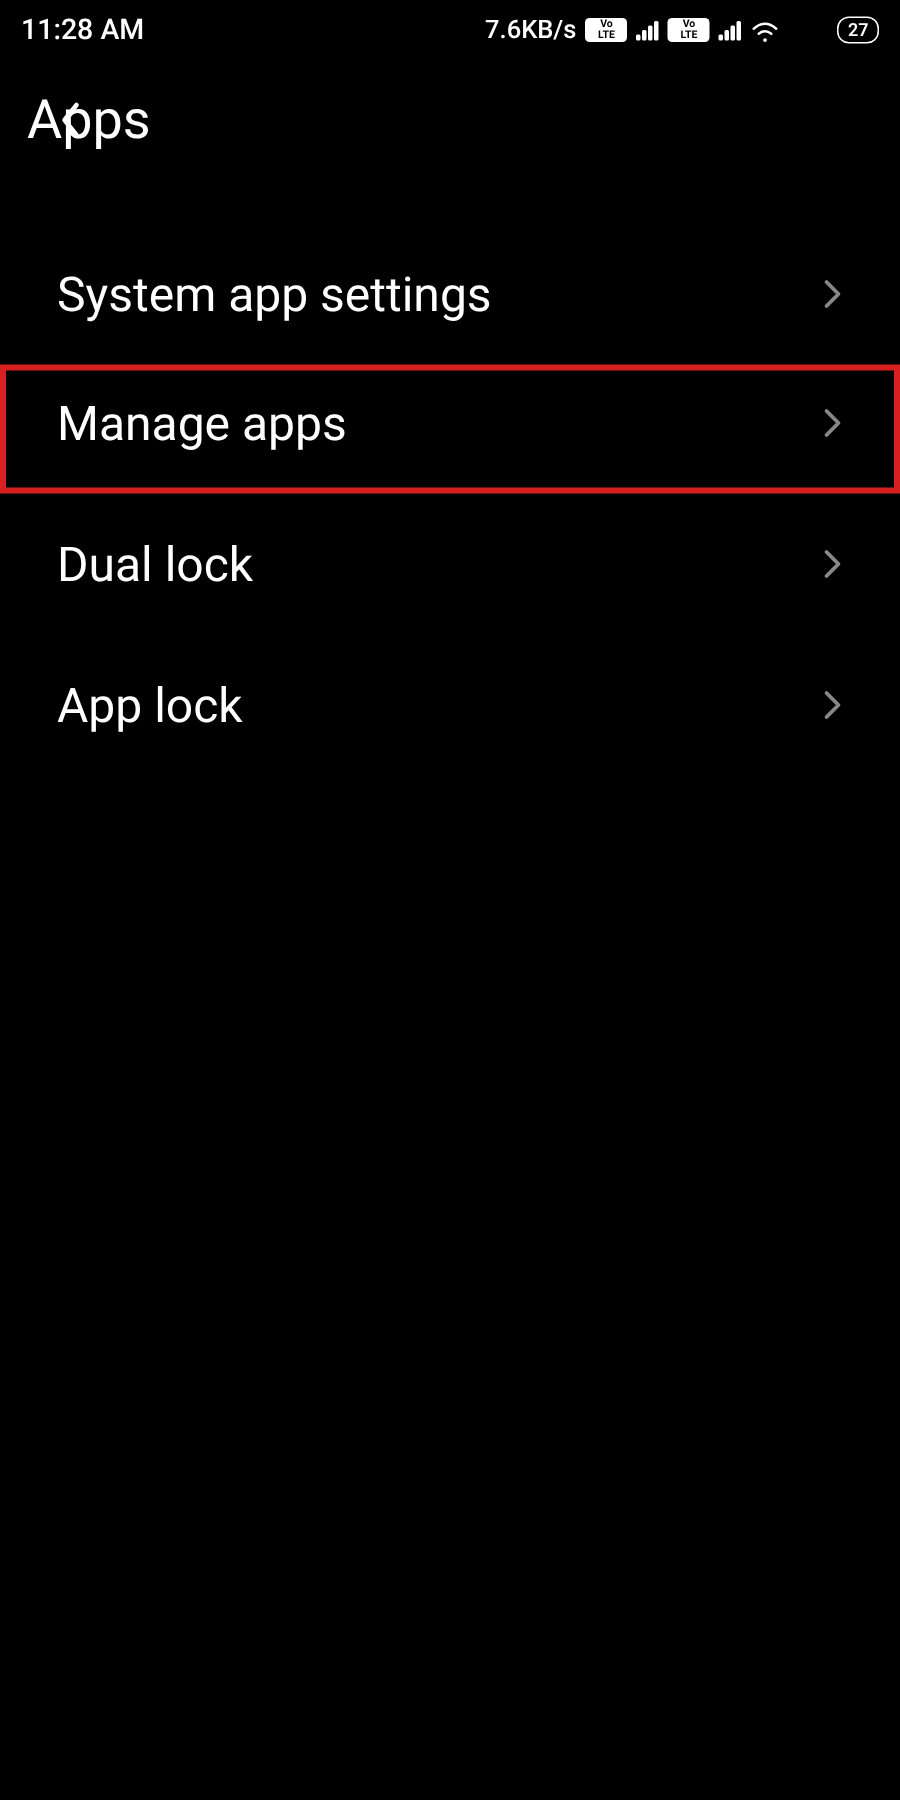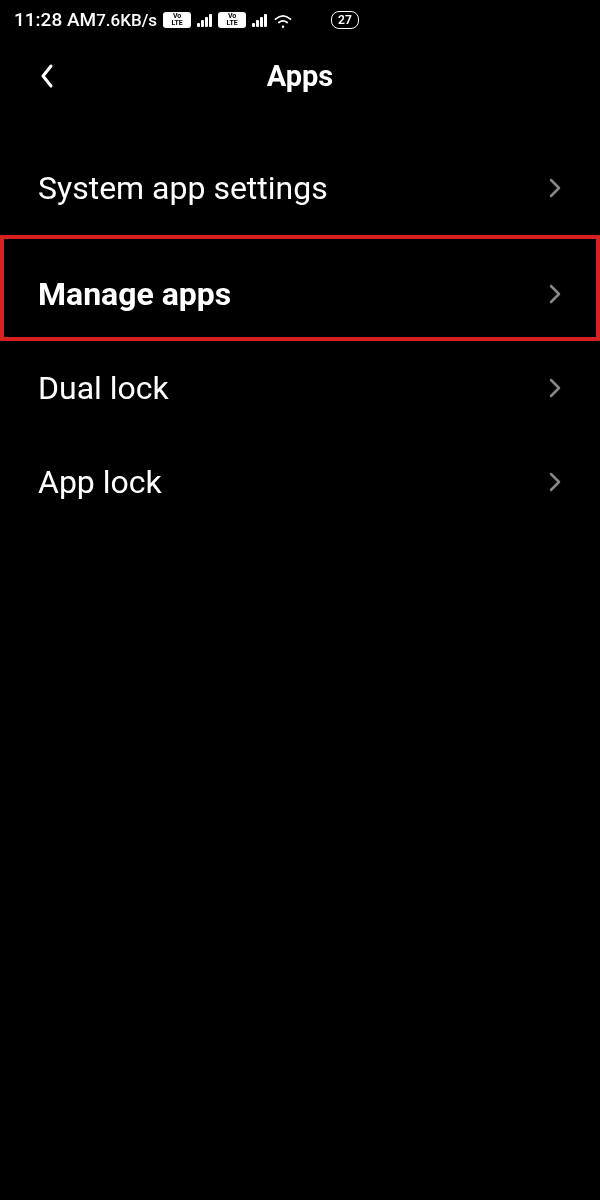--- a/index.html
+++ b/index.html
@@ -10,25 +10,26 @@
     body {
       width: 600px;
       height: 1200px;
       background: #000;
       color: #fff;
       font-family: -apple-system, Roboto, "Segoe UI", sans-serif;
       overflow: hidden;
     }
     .status-bar {
       display: flex;
-      justify-content: flex-start;
+      justify-content: space-between;
       align-items: center;
       padding: 8px 14px 6px 14px;
       font-size: 18px;
       font-weight: 500;
+      gap: 24px;
     }
     .status-left {
       font-size: 19px;
     }
     .status-right {
       display: flex;
       align-items: center;
       gap: 6px;
       font-size: 17px;
     }
@@ -87,41 +88,40 @@
       position: absolute;
       left: 32px;
       width: 30px;
       height: 30px;
       display: flex;
       align-items: center;
       justify-content: center;
     }
     .header-title {
       flex: 1;
-      text-align: center;
-      font-size: 29px;
-      font-weight: 700;
+      text-align: left;
+      font-size: 36px;
+      font-weight: 400;
     }
     .menu-list {
       padding: 24px 0 0 0;
     }
     .menu-item {
       display: flex;
       align-items: center;
       justify-content: space-between;
       padding: 28px 38px 28px 38px;
       font-size: 32px;
       font-weight: 400;
       color: #fff;
     }
     .menu-item.highlighted {
       border: 4px solid #d82020;
-      padding: 36px 34px 24px 34px;
+      padding: 16px 34px 24px 34px;
       margin: 0;
-      font-weight: bold;
     }
     .chevron {
       width: 14px;
       height: 24px;
       flex-shrink: 0;
     }
     .chevron path {
       stroke: #888;
       stroke-width: 2.5;
       fill: none;

